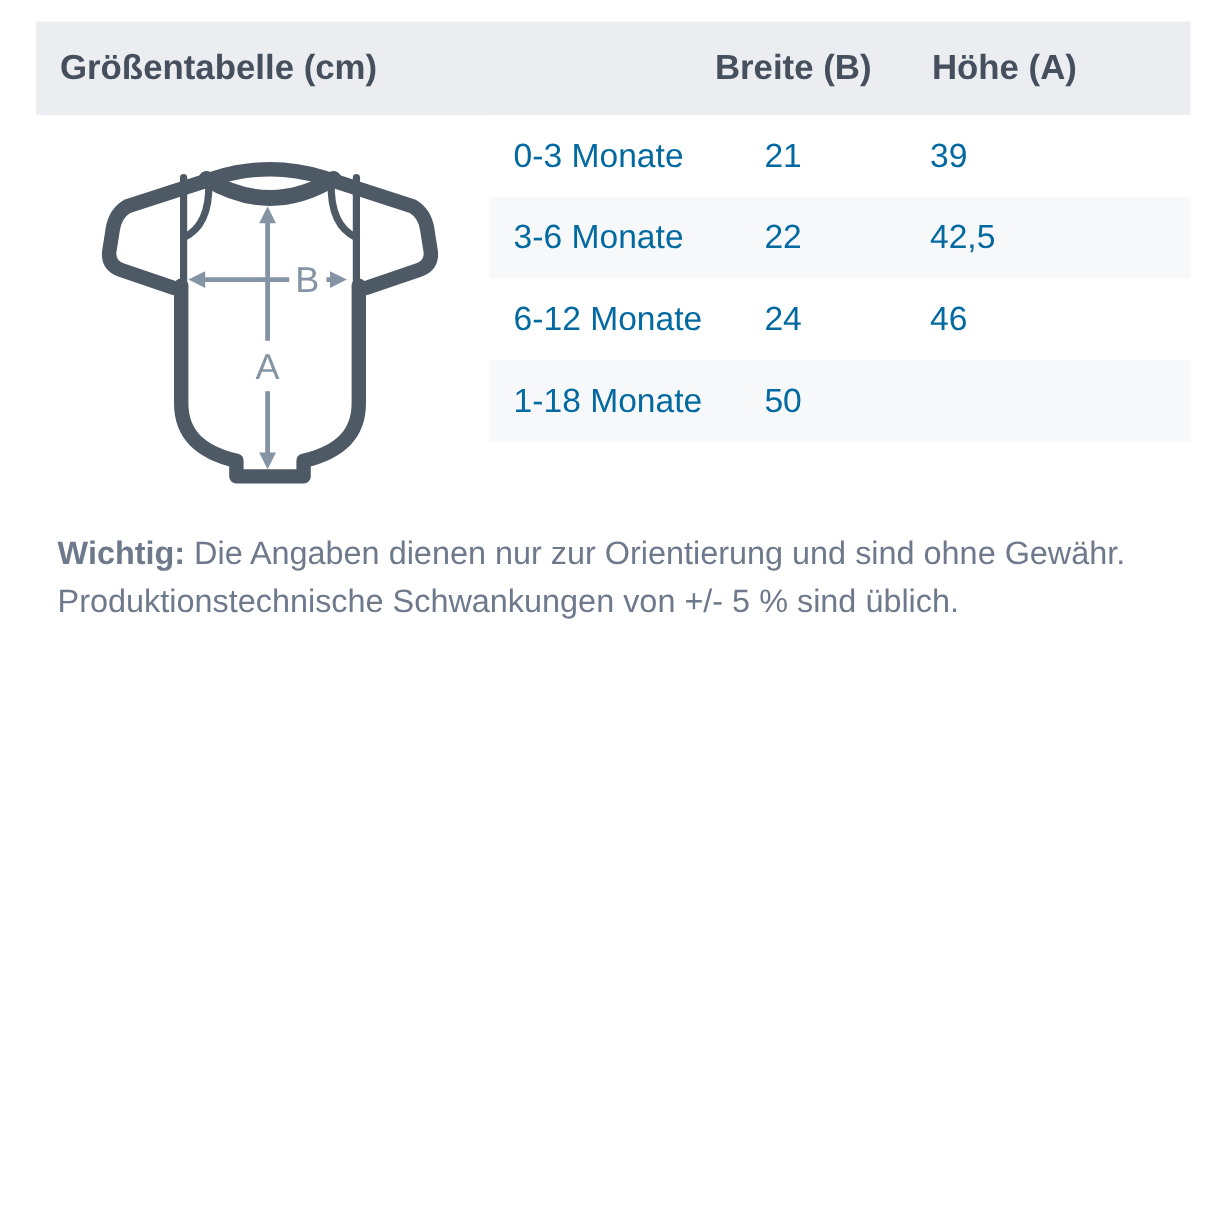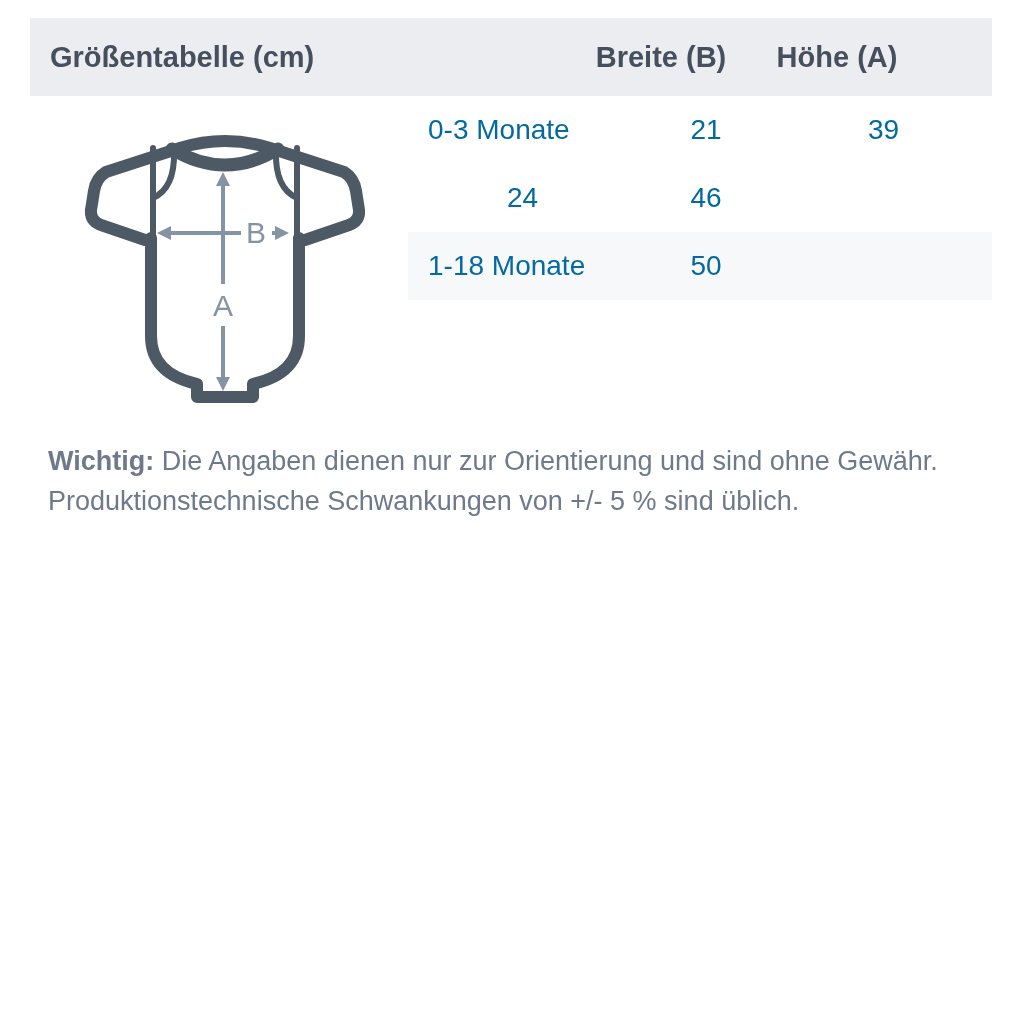--- a/index.html
+++ b/index.html
@@ -45,21 +45,21 @@
   .row {
     display: grid;
     grid-template-columns: 229px 138px 217px;
     align-items: center;
     height: 68px;
     font-size: 28px; color: #0369a1;
     background: #ffffff;
   }
   .row.alt { background: #f7f8fa; }
   .row .cell-label { padding-left: 20px; text-align: left; white-space: nowrap; }
-  .row .cell-val { text-align: center; }
+  .row .cell-val { }
 
   
   .diagram {
     position: absolute;
     left: 85px; top: 134px;
     width: 282px; height: 278px;
   }
   .diagram svg { overflow: visible; display: block; }
 
   
@@ -82,21 +82,27 @@
     <span class="col-head col-a">Höhe (A)</span>
     <span class="col-head col-b">Breite (B)</span>
   </div>
 
   <div class="rows">
     <div class="row">
       <span class="cell-label">0-3 Monate</span>
       <span class="cell-val">21</span>
       <span class="cell-val">39</span>
     </div>
+    <div class="row alt">
+      <span class="cell-label">3-6 Monate</span>
+      <span class="cell-val">22</span>
+      <span class="cell-val">42,5</span>
+    </div>
     <div class="row">
+      <span class="cell-label">6-12 Monate</span>
       <span class="cell-val">24</span>
       <span class="cell-val">46</span>
     </div>
     <div class="row alt">
       <span class="cell-label">1-18 Monate</span>
       <span class="cell-val">50</span>
     </div>
   </div>
 
   <div class="diagram">

